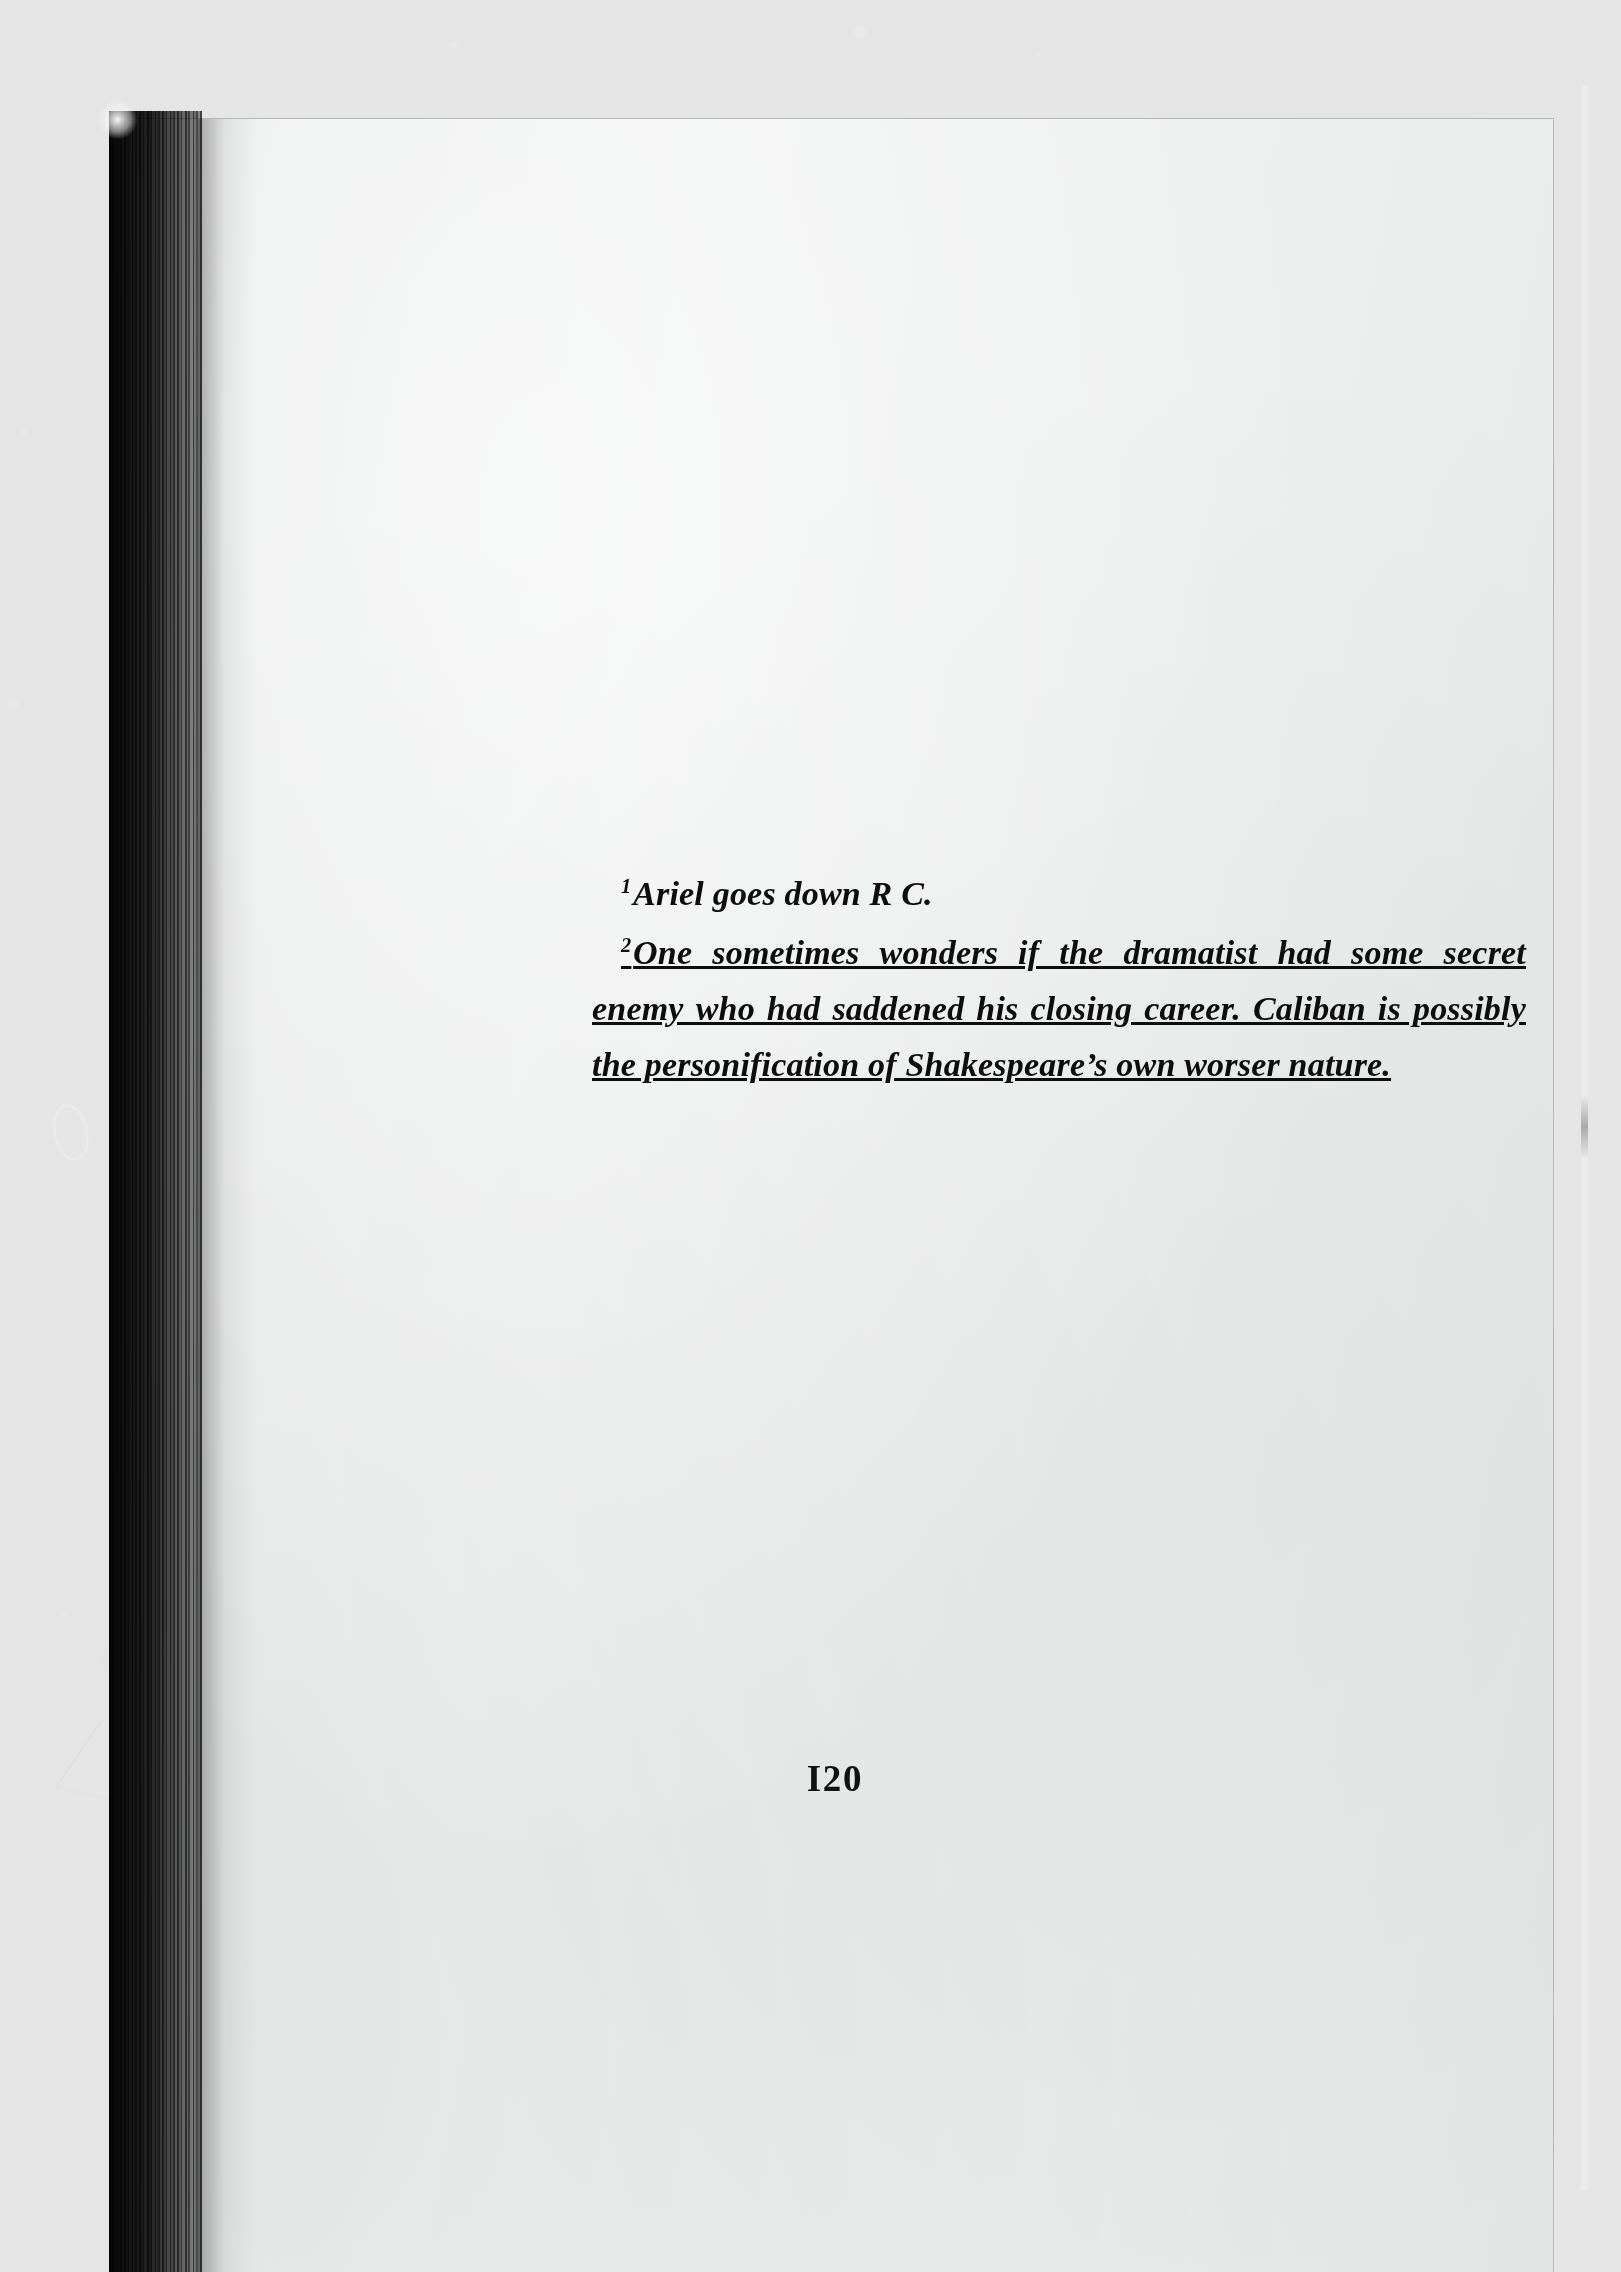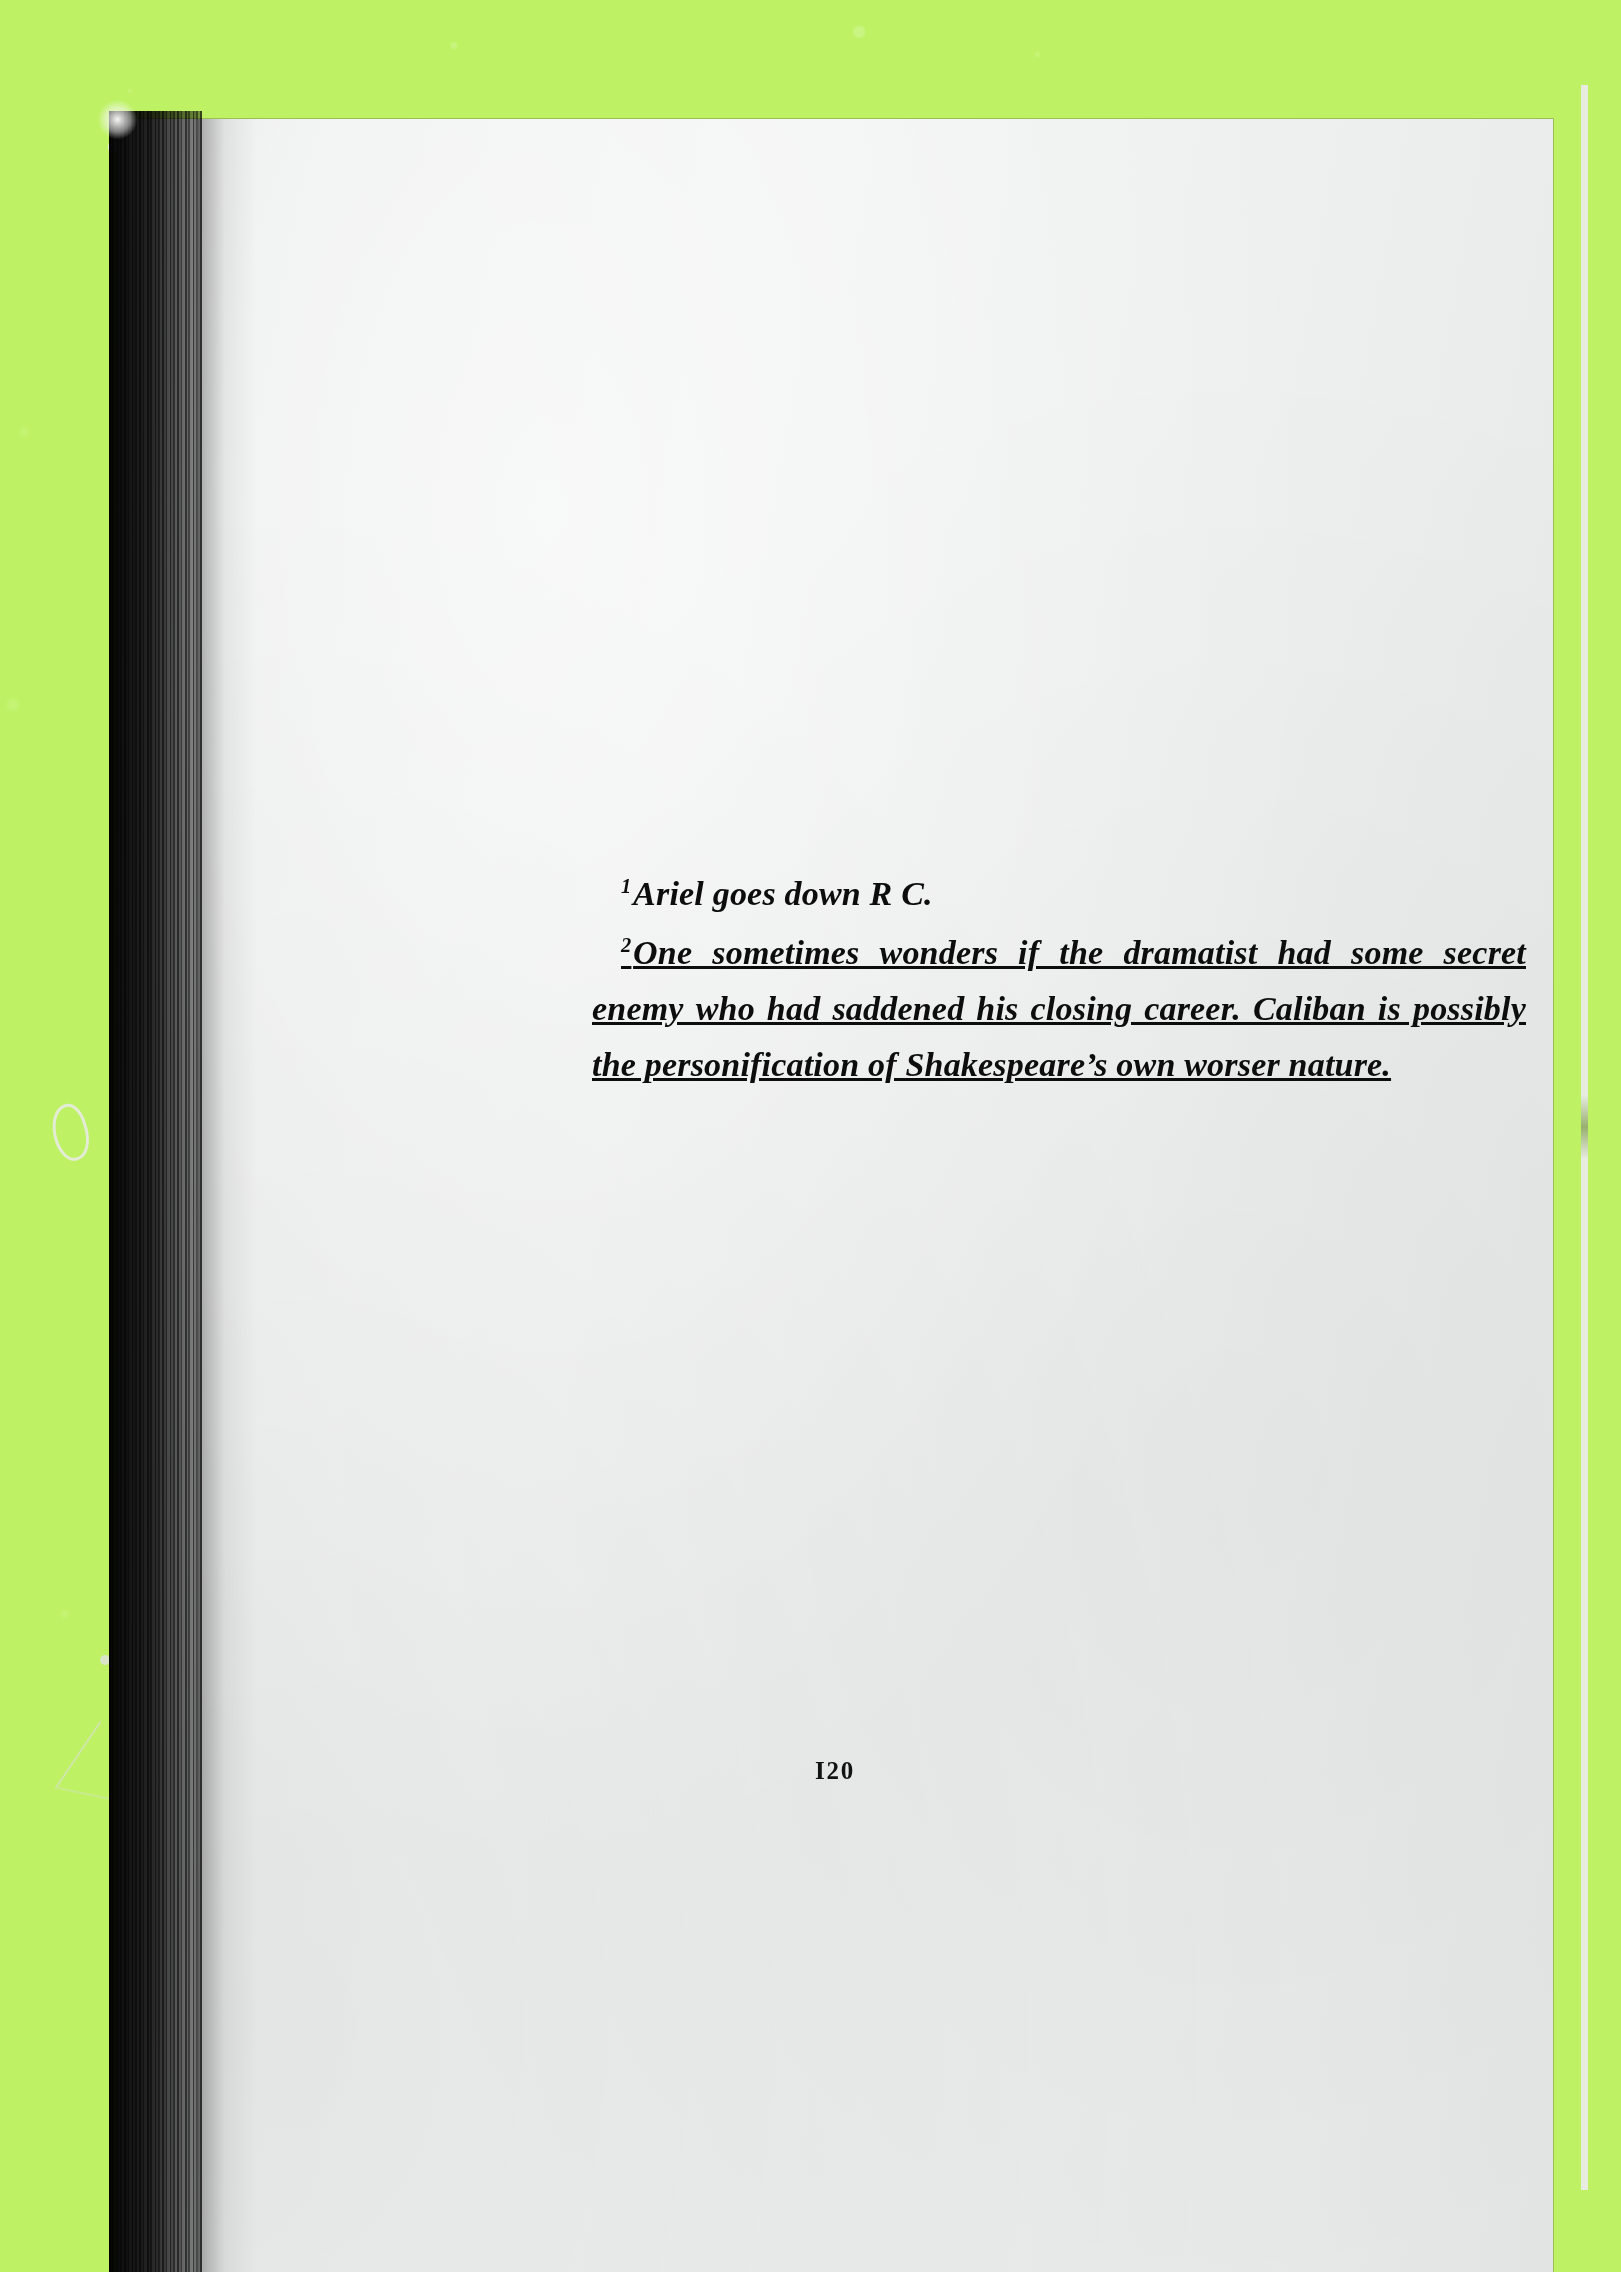--- a/index.html
+++ b/index.html
@@ -12,21 +12,21 @@
     height: 2273px;
     overflow: hidden;
     font-family: "Liberation Serif", serif;
   }
 
   
   .scan-stage {
     position: relative;
     width: 1621px;
     height: 2273px;
-    background: #bef264;
+    background: #e5e5e5;
     overflow: hidden;
   }
   .scan-noise {
     position: absolute;
     inset: 0;
     background:
       radial-gradient(circle at 8% 4%, rgba(255,255,255,0.10) 0 1.7px, rgba(0,0,0,0) 2.5px),
       radial-gradient(circle at 28% 2%, rgba(255,255,255,0.16) 0 2.5px, rgba(0,0,0,0) 4.2px),
       radial-gradient(circle at 53% 1.4%, rgba(255,255,255,0.20) 0 4.2px, rgba(0,0,0,0) 7.6px),
       radial-gradient(circle at 64% 2.4%, rgba(255,255,255,0.12) 0 1.7px, rgba(0,0,0,0) 3.4px),
@@ -193,21 +193,21 @@
 
   .folio {
     position: absolute;
     left: 0;
     top: 1638px;
     width: 1436px;
     text-align: center;
     font-family: "Liberation Serif", serif;
     font-style: normal;
     font-weight: 700;
-    font-size: 25px;
+    font-size: 37px;
     letter-spacing: 1.7px;
     color: #121212;
   }
 </style>
 </head>
 <body>
 
 <div class="scan-stage">
   <div class="scan-noise"></div>
 

